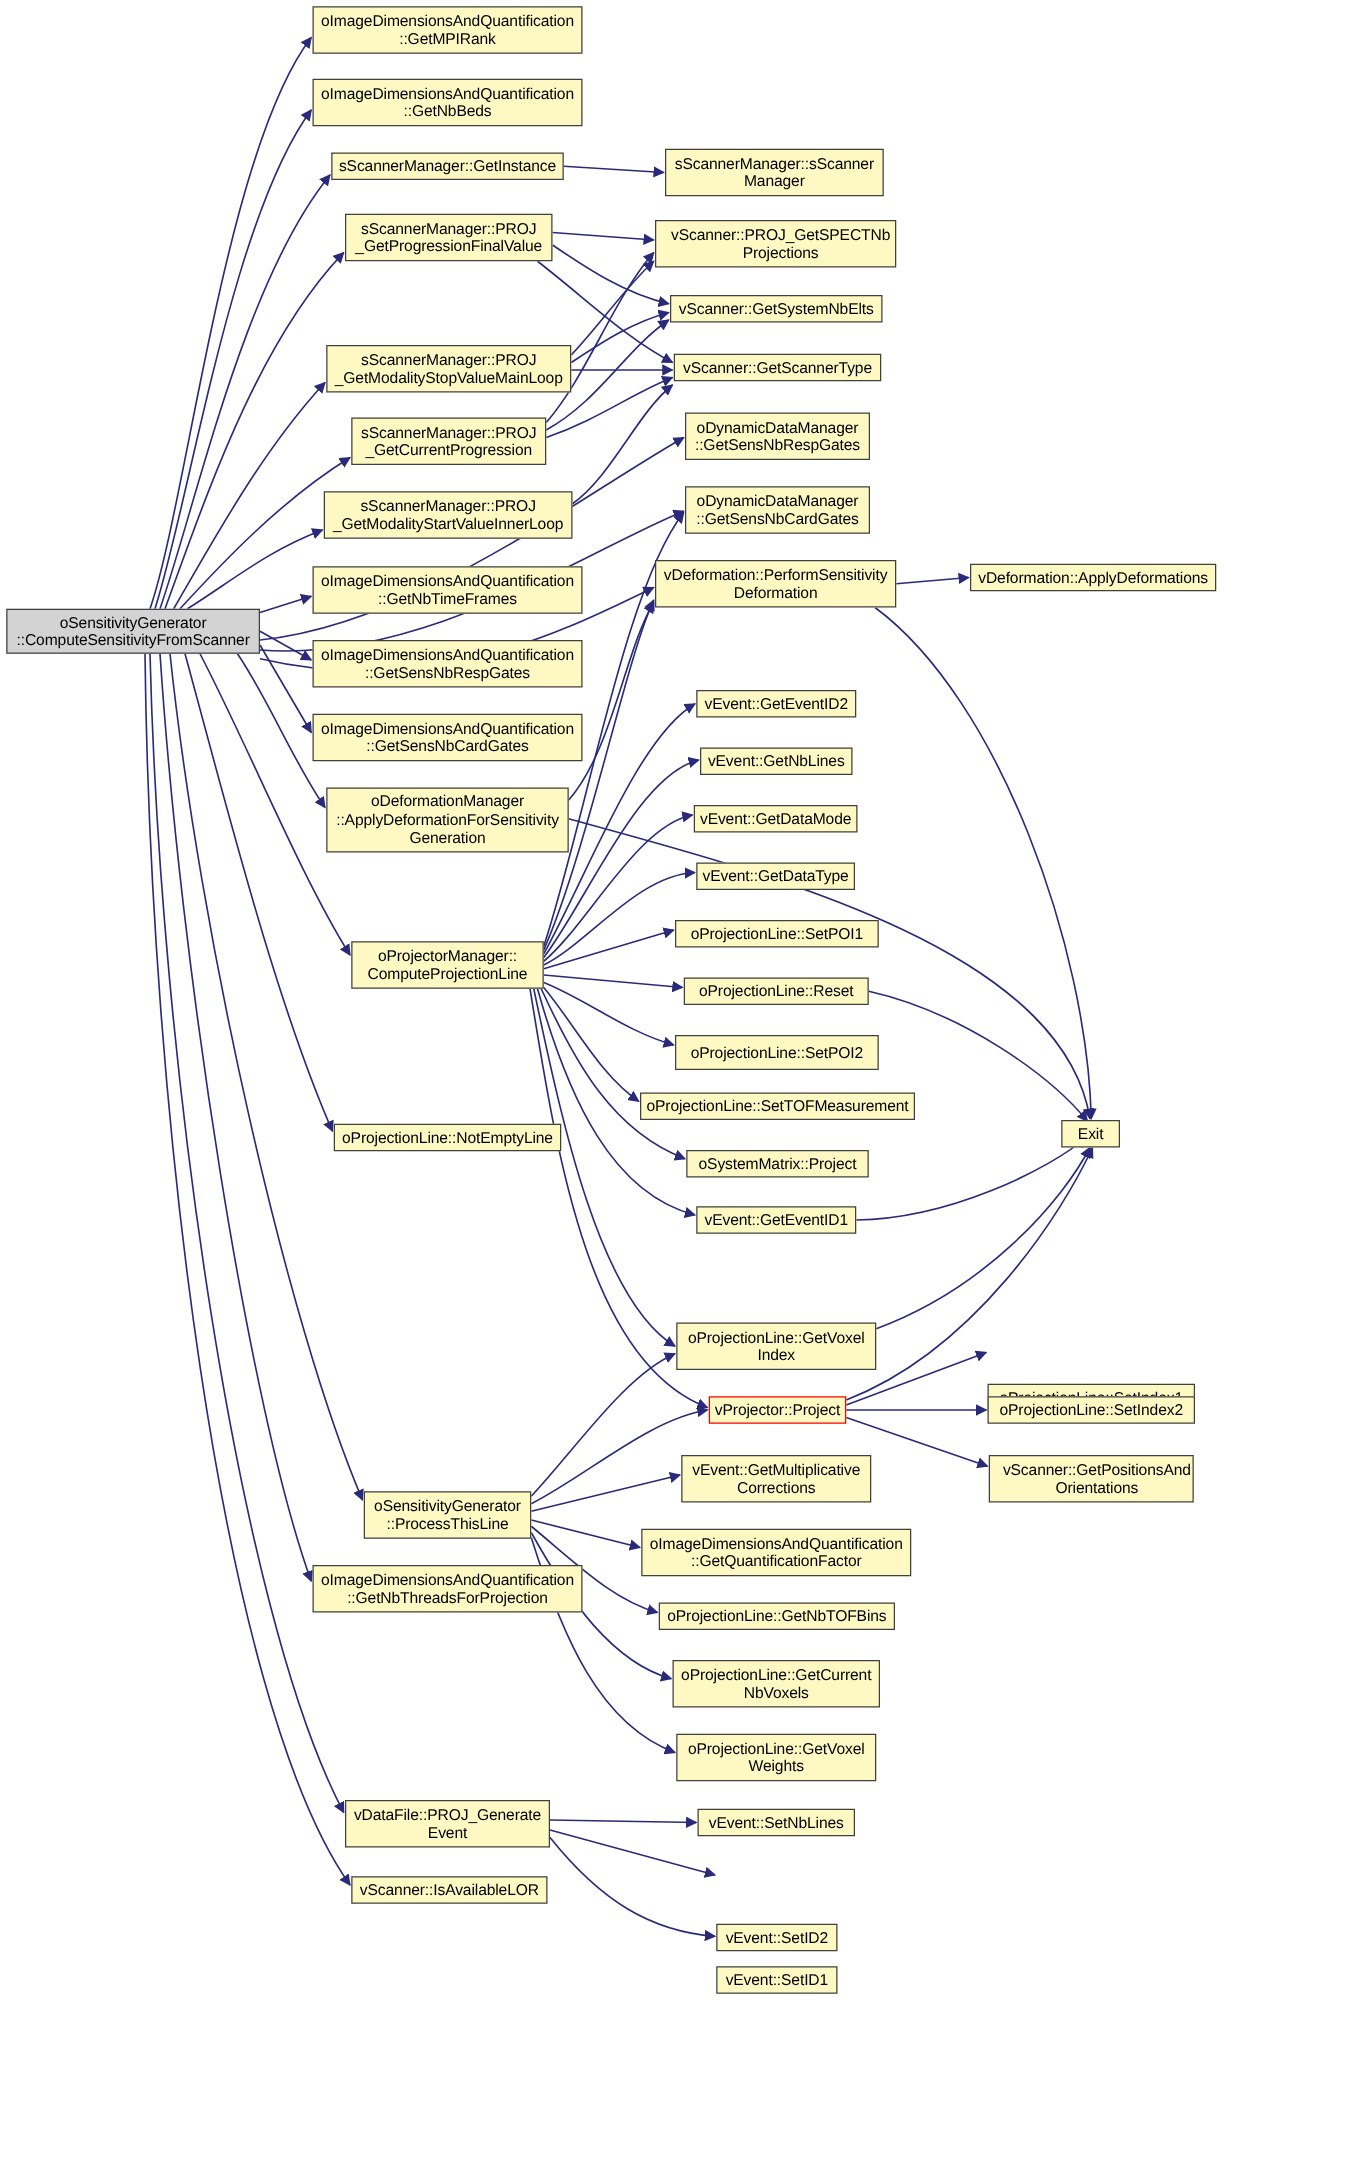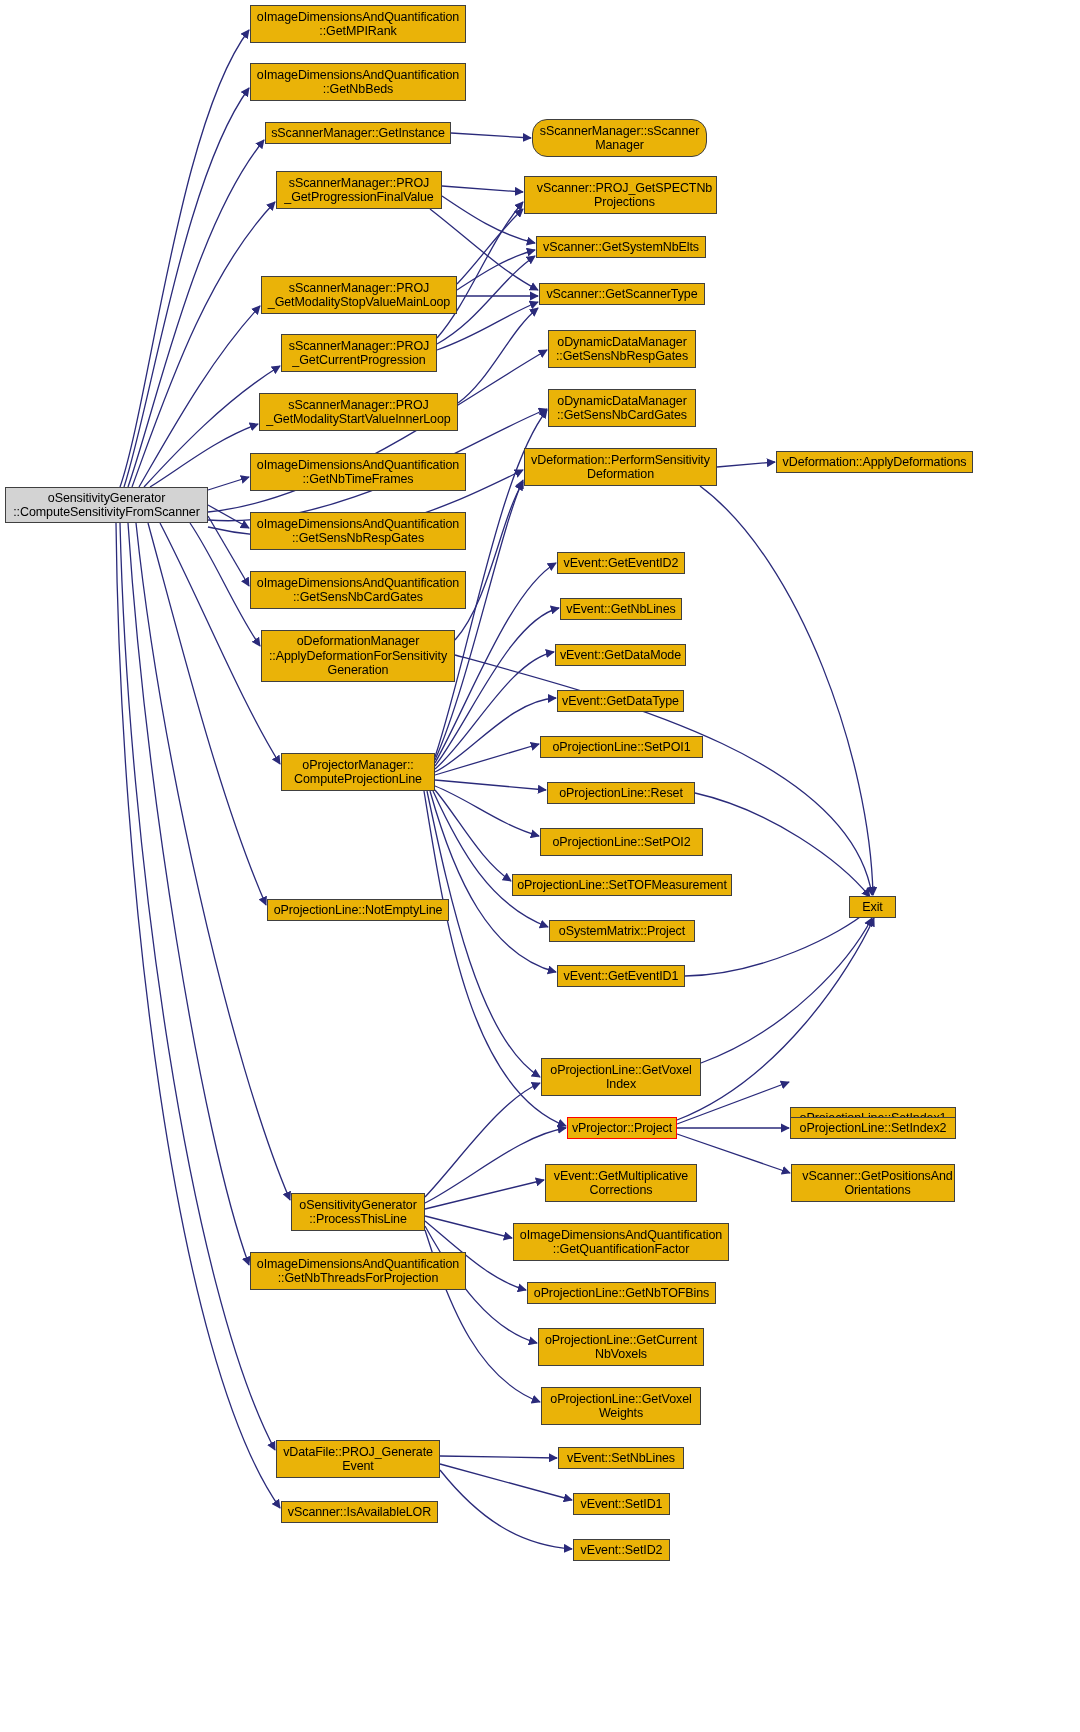--- a/index.html
+++ b/index.html
@@ -22,21 +22,21 @@
     left: 0;
     top: 0;
     width: 1080px;
     height: 1732px;
     pointer-events: none;
   }
   .node {
     position: absolute;
     box-sizing: border-box;
     border: 1px solid #404040;
-    background: #eab308;
+    background: #fef9c3;
     color: #000000;
     display: flex;
     align-items: center;
     justify-content: center;
     text-align: center;
     font-size: 12.5px;
     line-height: 14.5px;
     letter-spacing: -0.1px;
     padding: 1px 3px;
     overflow: hidden;
@@ -157,21 +157,21 @@
       <div class="node" style="left: 281px; top: 753px; width: 154px; height: 38px;">oProjectorManager::
 ComputeProjectionLine</div>
       <div class="node" style="left: 267px; top: 899px; width: 182px; height: 22px;">oProjectionLine::NotEmptyLine</div>
       <div class="node" style="left: 291px; top: 1193px; width: 134px; height: 38px;">oSensitivityGenerator
 ::ProcessThisLine</div>
       <div class="node" style="left: 250px; top: 1252px; width: 216px; height: 38px;">oImageDimensionsAndQuantification
 ::GetNbThreadsForProjection</div>
       <div class="node" style="left: 276px; top: 1440px; width: 164px; height: 38px;">vDataFile::PROJ_Generate
 Event</div>
       <div class="node" style="left: 281px; top: 1501px; width: 157px; height: 22px;">vScanner::IsAvailableLOR</div>
-      <div class="node" style="left: 532px; top: 119px; width: 175px; height: 38px; border-radius: 15px;">sScannerManager::sScanner
+      <div class="node" style="left: 532px; top: 119px; width: 175px; height: 38px;">sScannerManager::sScanner
 Manager</div>
       <div class="node" style="left: 524px; top: 176px; width: 193px; height: 38px; padding-left: 11px;">vScanner::PROJ_GetSPECTNb
 Projections</div>
       <div class="node" style="left: 536px; top: 236px; width: 170px; height: 22px;">vScanner::GetSystemNbElts</div>
       <div class="node" style="left: 539px; top: 283px; width: 166px; height: 22px;">vScanner::GetScannerType</div>
       <div class="node" style="left: 548px; top: 330px; width: 148px; height: 38px;">oDynamicDataManager
 ::GetSensNbRespGates</div>
       <div class="node" style="left: 548px; top: 389px; width: 148px; height: 38px;">oDynamicDataManager
 ::GetSensNbCardGates</div>
       <div class="node" style="left: 524px; top: 448px; width: 193px; height: 38px;">vDeformation::PerformSensitivity
@@ -192,21 +192,21 @@
       <div class="node" style="left: 545px; top: 1164px; width: 152px; height: 38px;">vEvent::GetMultiplicative
 Corrections</div>
       <div class="node" style="left: 513px; top: 1223px; width: 216px; height: 38px;">oImageDimensionsAndQuantification
 ::GetQuantificationFactor</div>
       <div class="node" style="left: 527px; top: 1282px; width: 189px; height: 22px;">oProjectionLine::GetNbTOFBins</div>
       <div class="node" style="left: 538px; top: 1328px; width: 166px; height: 38px;">oProjectionLine::GetCurrent
 NbVoxels</div>
       <div class="node" style="left: 541px; top: 1387px; width: 160px; height: 38px;">oProjectionLine::GetVoxel
 Weights</div>
       <div class="node" style="left: 558px; top: 1447px; width: 126px; height: 22px;">vEvent::SetNbLines</div>
-      <div class="node" style="left: 573px; top: 1493px; width: 97px; height: 22px;">vEvent::SetID1</div>
+      <div class="node" style="left: 573px; top: 1573px; width: 97px; height: 22px;">vEvent::SetID1</div>
       <div class="node" style="left: 573px; top: 1539px; width: 97px; height: 22px;">vEvent::SetID2</div>
       <div class="node" style="left: 776px; top: 451px; width: 197px; height: 22px;">vDeformation::ApplyDeformations</div>
       <div class="node" style="left: 849px; top: 896px; width: 47px; height: 22px;">Exit</div>
       <div class="node" style="left: 790px; top: 1107px; width: 166px; height: 22px;">oProjectionLine::SetIndex1</div>
       <div class="node" style="left: 790px; top: 1117px; width: 166px; height: 22px;">oProjectionLine::SetIndex2</div>
       <div class="node" style="left: 791px; top: 1164px; width: 164px; height: 38px; padding-left: 12px;">vScanner::GetPositionsAnd
 Orientations</div>
     </div>
 </div>
 

